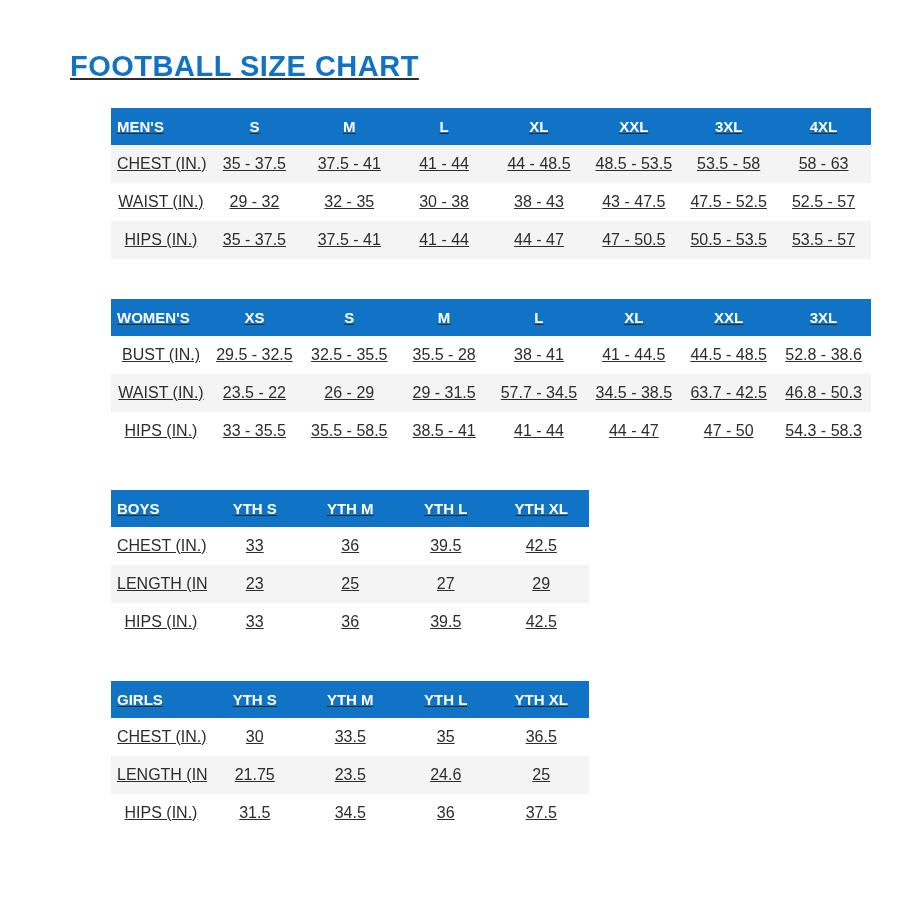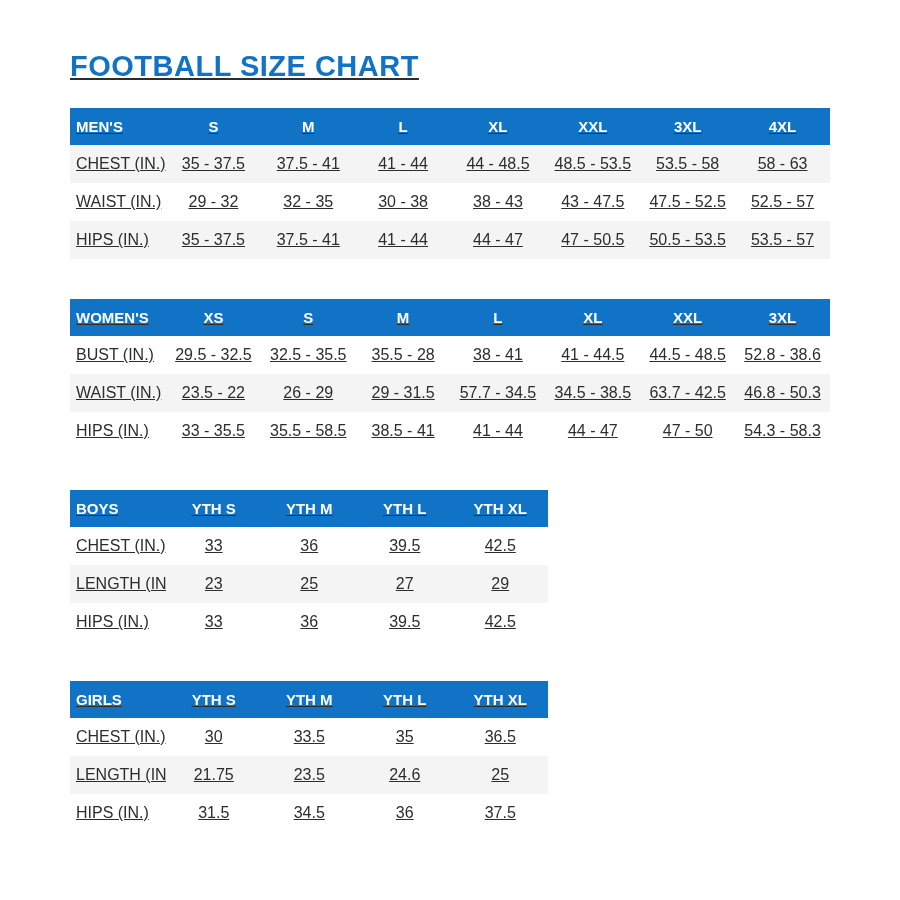--- a/index.html
+++ b/index.html
@@ -22,20 +22,21 @@
     color: var(--accent);
     font-size: 29px;
     font-weight: 700;
     letter-spacing: 0.5px;
     margin-bottom: 25px;
   }
   table.size-table {
     border-collapse: collapse;
     table-layout: fixed;
     margin-top: 40px;
+    margin-left: 41px;
   }
   table.size-table.first { margin-top: 0; }
   table.size-table.wide { width: 760px; }
   table.size-table.narrow { width: 478px; }
   .size-table col.label-col { width: 96px; }
   .size-table th, .size-table td {
     padding: 0 2px;
     text-align: center;
     vertical-align: middle;
     white-space: nowrap;
@@ -52,21 +53,21 @@
     text-align: left;
     padding-left: 6px;
   }
   .size-table tbody td {
     height: 38px;
     font-size: 16px;
     font-weight: 400;
     color: var(--text);
   }
   .size-table tbody td.row-label {
-    text-align: left;
+    text-align: center;
     padding-left: 6px;
   }
   .size-table tbody tr.stripe td { background: var(--stripe); }
 </style>
 </head>
 <body>
 
 <div class="page">
 
   <h1 class="page-title">FOOTBALL SIZE CHART</h1>

